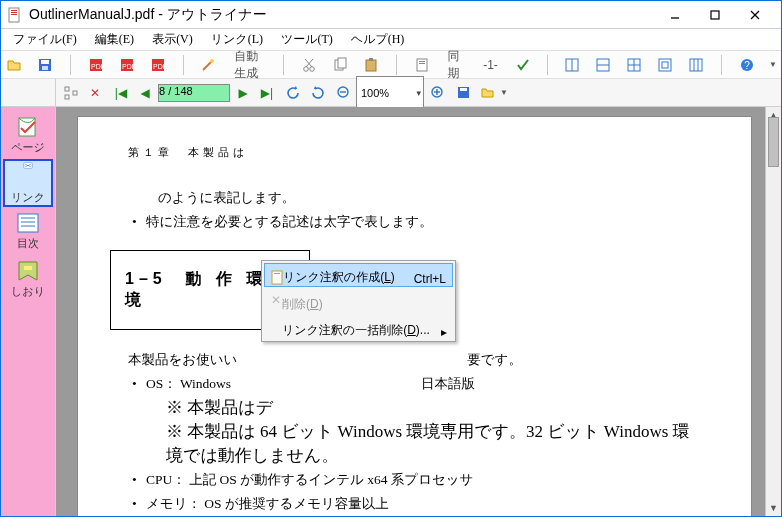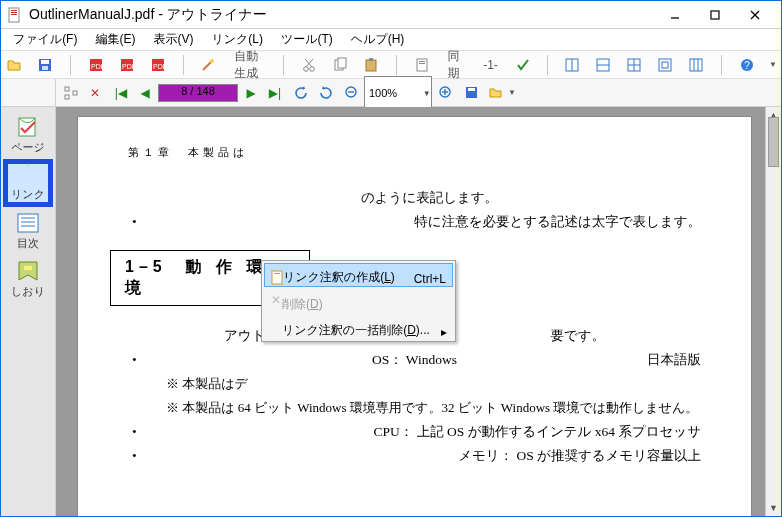--- a/index.html
+++ b/index.html
@@ -5,53 +5,53 @@
   * { margin:0; padding:0; box-sizing:border-box; }
   html,body { width:782px; height:517px; font-family:"Yu Gothic UI","Meiryo",sans-serif; font-size:12px; overflow:hidden; background:#fff; }
   .win { width:782px; height:517px; border:1px solid #0a6edb; display:flex; flex-direction:column; }
   
   .titlebar { height:28px; background:#fff; display:flex; align-items:center; padding:0 6px; border-bottom:1px solid #d0d0d0;}
   .titlebar .app-icon { width:16px;height:16px; margin-right:6px; }
   .titlebar .title { flex:1; font-size:14px; color:#000; }
   .sysbtn { width:40px; height:22px; display:flex; align-items:center; justify-content:center; }
   
   .menubar { height:22px; display:flex; align-items:center; padding:0 4px; gap:2px; background:#fff; border-bottom:1px solid #e0e0e0;}
-  .menubar .mi { padding:2px 8px; }
+  .menubar .mi { padding:2px 8px;font-family:Liberation Serif, serif; }
   
   .tb { height:28px; display:flex; align-items:center; padding:0 4px; gap:13px; border-bottom:1px solid #e0e0e0; background:#fcfcfc;}
   .tb .btn { width:22px; height:22px; display:flex; align-items:center; justify-content:center; border:1px solid transparent; }
   .tb .sep { width:1px; height:20px; background:#c8c8c8; margin:0 3px;}
   .tb .txt { padding:0 4px; color:#555;}
   
   .tb2 { height:28px; border-bottom:1px solid #d0d0d0; background:#f6f6f6; display:flex; }
   .tb2 .spacer-left{ width:55px; background:#f6f6f6; border-right:1px solid #d0d0d0;}
   .tb2 .inner{ flex:1; display:flex; align-items:center; gap:2px; padding:0 4px;}
   .tb2 .btn{ width:22px; height:22px; display:flex; align-items:center; justify-content:center; color:#156b2f;}
-  .pagein{ width:80px; height:18px; border:1px solid #888; text-align:center; font-size:11px; background:#a21caf;}
+  .pagein{ width:72px; height:18px; border:1px solid #888; font-size:11px; background:#86efac;}
   .zoomsel{ width:68px; height:34px; border:1px solid #888; font-size:11px; background:#fff; text-align:center; padding-left:4px; display:flex; align-items:center; justify-content:space-between;}
   .zoomsel .arr{ font-size:9px; color:#444; padding-right:2px;}
   
   .body{ flex:1; display:flex; min-height:0; }
-  .sidebar{ width:55px; background:#e5e5e5; border-right:1px solid #d0d0d0; display:flex; flex-direction:column; align-items:center; padding-top:4px; gap:0;}
+  .sidebar{ width:55px; background:#f9a8d4; border-right:1px solid #d0d0d0; display:flex; flex-direction:column; align-items:center; padding-top:4px; gap:0;}
   .sbitem{ width:50px; height:48px; display:flex; flex-direction:column; align-items:center; justify-content:center; gap:2px; font-size:11px; color:#333;}
-  .sbitem.sel{ background:#cfe6ff; border:5px solid #1d4ed8;gap:20px;}
+  .sbitem.sel{ background:#cfe6ff; border:2px solid #1d4ed8;gap:20px;}
   .sbitem .ic{ width:26px; height:22px; }
   .content{ flex:1; position:relative; background:#9a9a9a; overflow:hidden;}
   .vscroll{ position:absolute; right:0; top:0; bottom:0; width:16px; background:#f0f0f0; border-left:1px solid #c8c8c8;}
   .vscroll .thumb{ position:absolute; left:2px; right:2px; top:10px; height:50px; background:#c0c0c0; border:1px solid #9a9a9a;}
   .vscroll .arrow-up,.vscroll .arrow-down{position:absolute;left:0;right:0;height:16px;display:flex;align-items:center;justify-content:center;font-size:9px;color:#555;background:#f0f0f0}
   .vscroll .arrow-up{top:0}.vscroll .arrow-down{bottom:0}
   .page{ position:absolute; left:22px; right:30px; top:10px; bottom:-60px; background:#fff; box-shadow:0 0 0 1px #888; padding:28px 50px 0 50px; font-family:"MS Mincho","Yu Mincho",serif; color:#000;}
   .page .chap{ font-size:11px; letter-spacing:4px; margin-bottom:26px;}
-  .page .line{ font-size:13.5px; line-height:24px;text-align:center;}
-  .page ul{ list-style:none; padding-left:4px;text-align:right;}
+  .page .line{ font-size:13.5px; line-height:24px;}
+  .page ul{ list-style:none; padding-left:4px;}
   .page ul li{ font-size:13.5px; line-height:24px; padding-left:14px; position:relative;}
   .page ul li:before{ content:"•"; position:absolute; left:0;}
-  .page .indent{ padding-left:24px; margin-left:14px; font-size:13px; line-height:24px;}
-  .secbox{ border:1.8px solid #000; padding:6px 14px; margin:16px 0 18px -18px; width:200px; font-family:"MS Gothic","Yu Gothic",sans-serif; font-size:16px; font-weight:bold; letter-spacing:5px;}
+  .page .indent{ padding-left:24px; margin-left:14px; font-size:17px; line-height:24px;}
+  .secbox{ border:1.8px solid #000; padding:18px 14px; margin:16px 0 18px -18px; width:200px; font-family:"MS Gothic","Yu Gothic",sans-serif; font-size:16px; font-weight:bold; letter-spacing:5px;}
   
   .ctx{ position:absolute; left:261px; top:260px; width:195px; background:#f4f4f4; border:1px solid #a0a0a0; box-shadow:2px 2px 3px rgba(0,0,0,.25); padding:2px; font-family:"Yu Gothic UI","Meiryo",sans-serif;}
   .ctx .row{ height:26px; display:flex; align-items:flex-end; padding:0 6px 0 18px; position:relative; font-size:12px; }
   .ctx .row .ico{position:absolute;left:3px;top:4px;width:18px;height:18px;display:flex;align-items:center;justify-content:center}
   .ctx .row.sel{ background:#bfe0ff; border:1px solid #5aa7e8; height:24px;}
   .ctx .row.dis{ color:#9a9a9a;}
   .ctx .row .acc{ margin-left:auto; padding-left:10px;}
   .ctx .row .sub{ position:absolute; right:6px;}
   .ctx .u{ text-decoration:underline;}
   
@@ -320,21 +320,21 @@
     <div class="content">
       <div class="page">
         <div class="chap">第１章　本製品は</div>
         <div class="line" style="padding-left:30px">のように表記します。</div>
         <ul>
             <li>特に注意を必要とする記述は太字で表します。</li>
           </ul>
         <div class="secbox">
           <span>1–5</span>&nbsp;&nbsp;<span>動 作 環 境</span>
         </div>
-        <div class="line"><span>アウトライナー</span><span style="display:inline-block;width:230px"></span><span>要です。</span></div>
+        <div class="line"><span>本製品をお使いい</span><span style="display:inline-block;width:230px"></span><span>要です。</span></div>
         <ul>
           <li><span>OS： Windows</span><span style="display:inline-block;width:190px"></span><span>日本語版</span></li>
         </ul>
         <div class="indent">※ 本製品はデ</div>
         <div class="indent">※ 本製品は 64 ビット Windows 環境専用です。32 ビット Windows 環境では動作しません。</div>
         <ul>
           <li>CPU： 上記 OS が動作するインテル x64 系プロセッサ</li>
           <li>メモリ： OS が推奨するメモリ容量以上</li>
         </ul>
 

